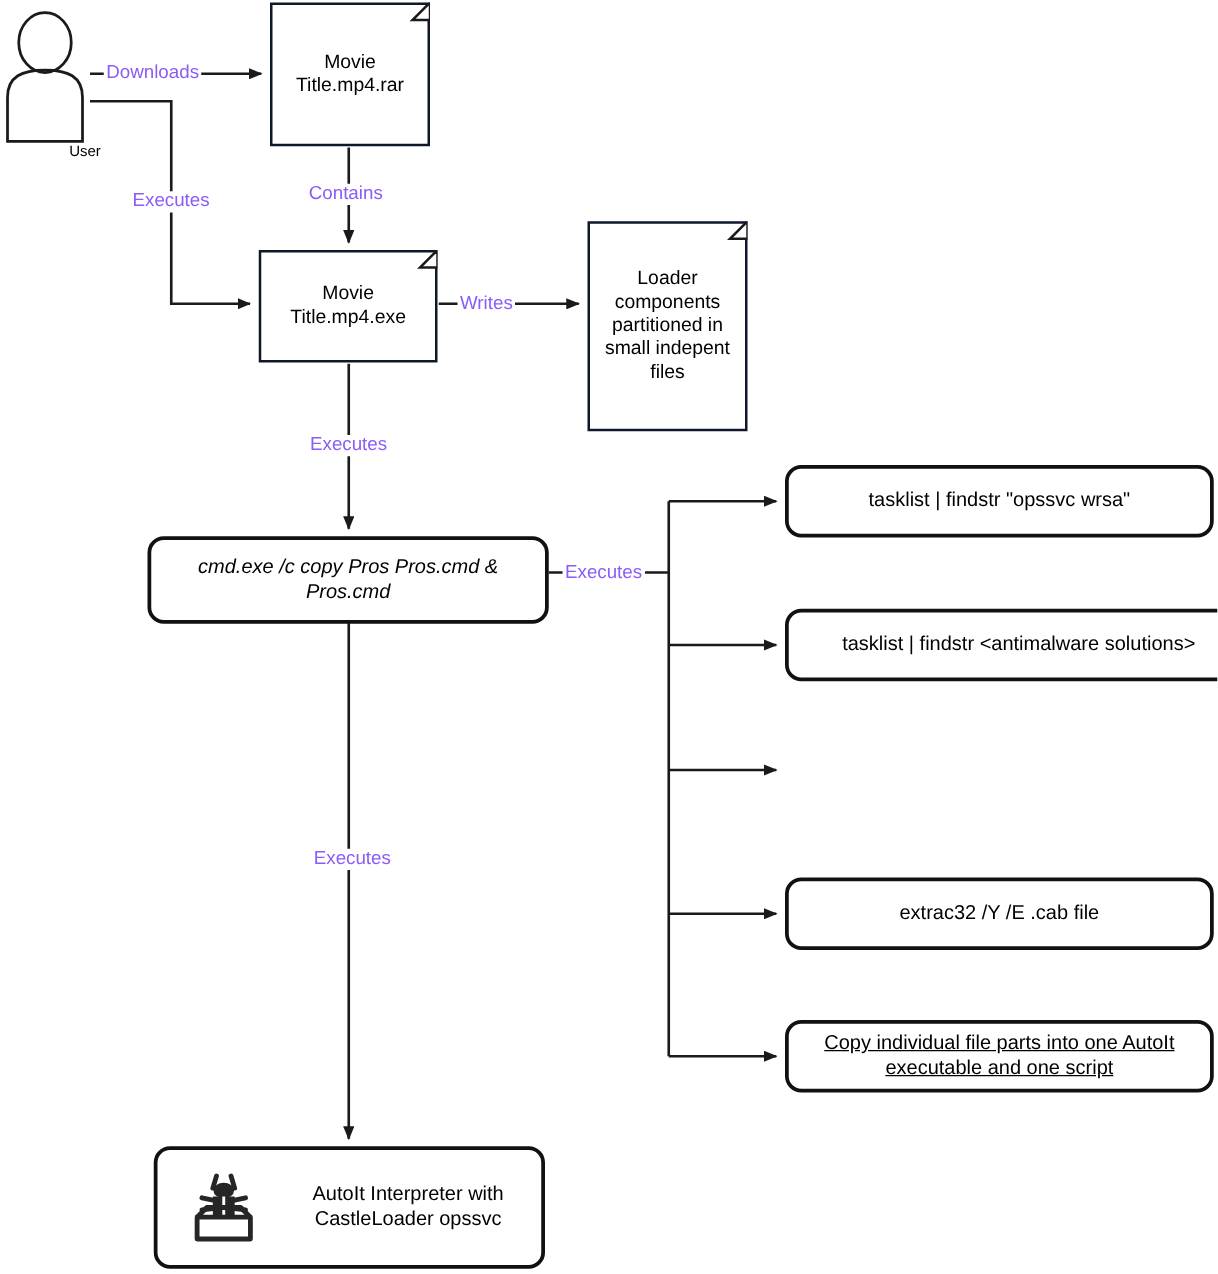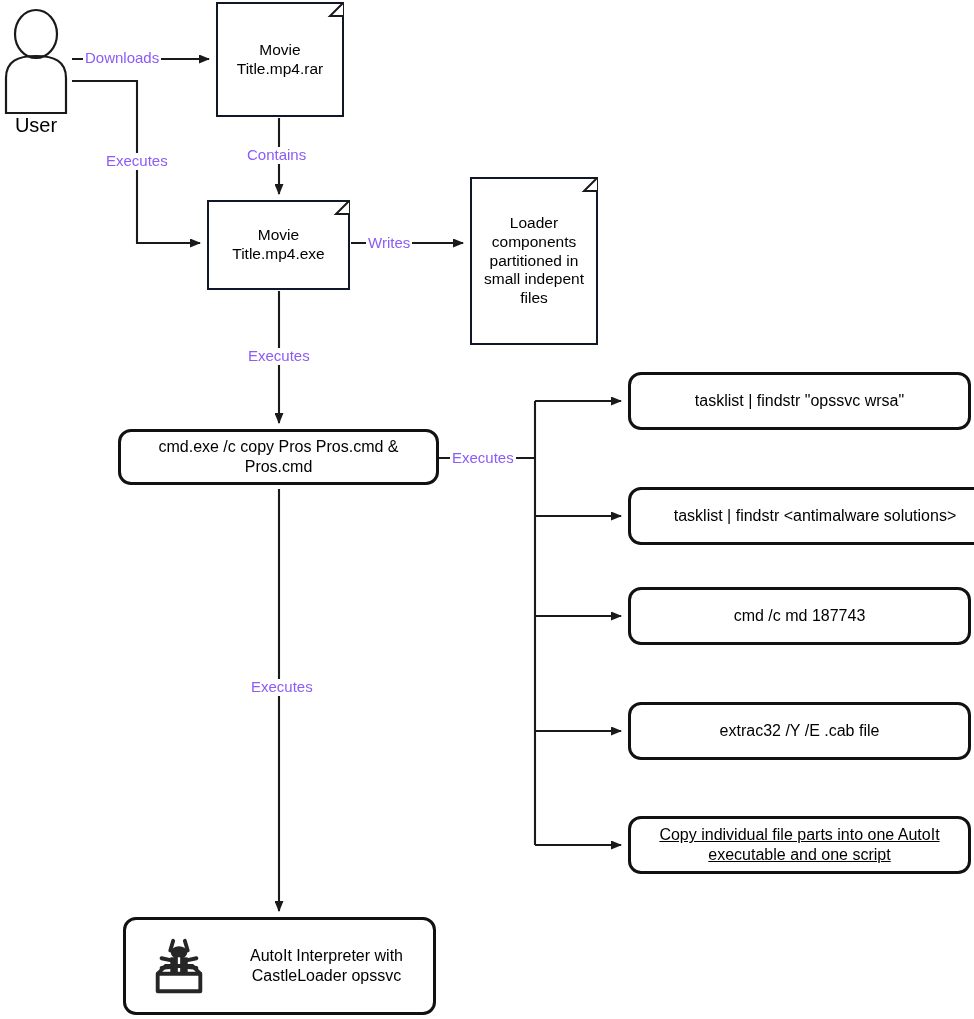--- a/index.html
+++ b/index.html
@@ -52,23 +52,24 @@
     background:#ffffff;
     font-size:15px;
     color:#8b5cf6;
     white-space:nowrap;
     padding:0 2px;
     line-height:1.1;
   }
   .node-text{ display:block; padding:0 8px; }
   .actor-caption{
     position:absolute;
-    font-size:20px;
+    font-size:12px;
     text-align:center;
     white-space:nowrap;
+    margin-left:32px;
   }
   .autoit-inner{
     display:flex;
     align-items:center;
     justify-content:center;
     gap:32px;
     width:100%;
     padding:0 10px;
     box-sizing:border-box;
   }
@@ -144,21 +145,21 @@
     </svg>
     <span class="node-text">
       <span>Loader</span><br>
       <span>components</span><br>
       <span>partitioned in</span><br>
       <span>small indepent</span><br>
       <span>files</span>
     </span>
   </div>
 
-  <div class="node proc" style="left:118px; top:429px; width:321px; height:56px;">
+  <div class="node proc" style="left:118px; top:429px; width:321px; height:70px;font-style:italic;">
     <span class="node-text">
       <span>cmd.exe /c copy Pros Pros.cmd &amp;</span><br>
       <span>Pros.cmd</span>
     </span>
   </div>
 
   <div class="node proc" style="left:123px; top:917px; width:313px; height:98px;">
     <div class="autoit-inner">
       <svg class="bug-icon" viewBox="0 0 64 64">
         <g fill="#262626">
@@ -188,23 +189,20 @@
   </div>
 
   <div class="node proc" style="left:628px; top:372px; width:343px; height:58px;">
     <span class="node-text">tasklist | findstr "opssvc wrsa"</span>
   </div>
 
   <div class="node proc" style="left:628px; top:487px; width:374px; height:58px;">
     <span class="node-text">tasklist | findstr &lt;antimalware solutions&gt;</span>
   </div>
 
-  <div class="node proc" style="left:628px; top:587px; width:343px; height:58px;">
-    <span class="node-text">cmd  /c md 187743</span>
-  </div>
 
   <div class="node proc" style="left:628px; top:702px; width:343px; height:58px;">
     <span class="node-text">extrac32 /Y /E .cab file</span>
   </div>
 
   <div class="node proc" style="left:628px; top:816px; width:343px; height:58px;text-decoration:underline;">
     <span class="node-text">
       <span>Copy individual file parts into one AutoIt</span><br>
       <span>executable and one script</span>
     </span>

